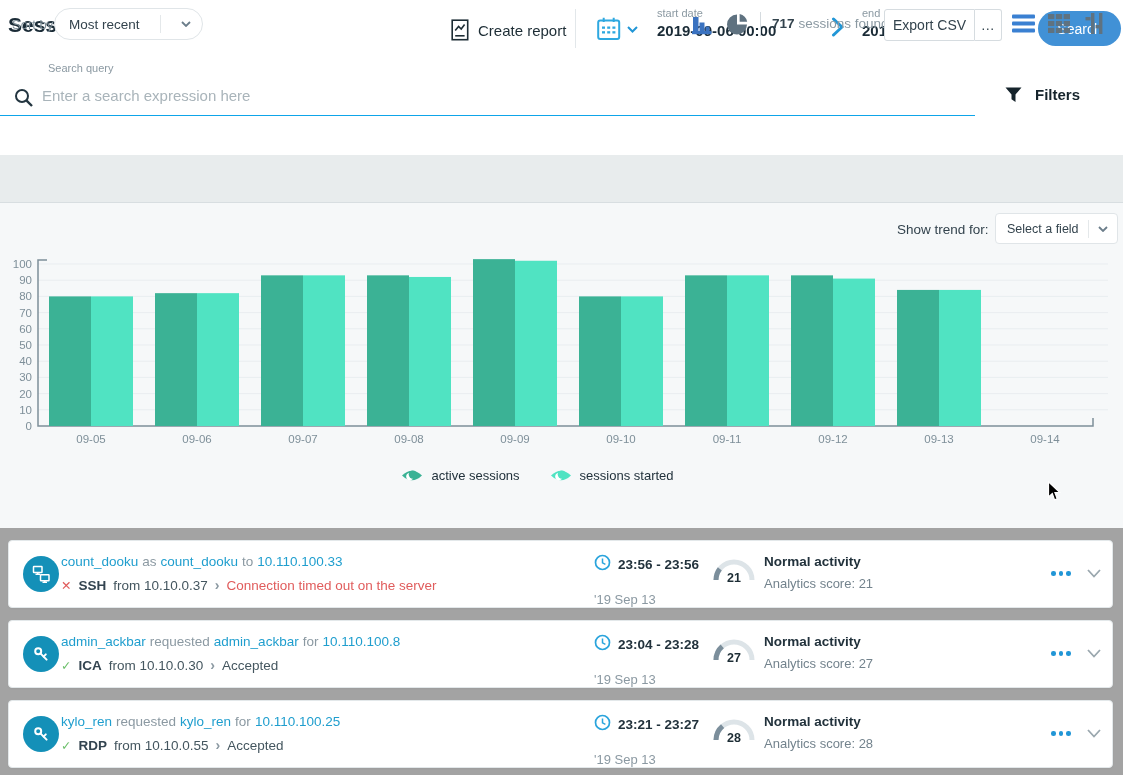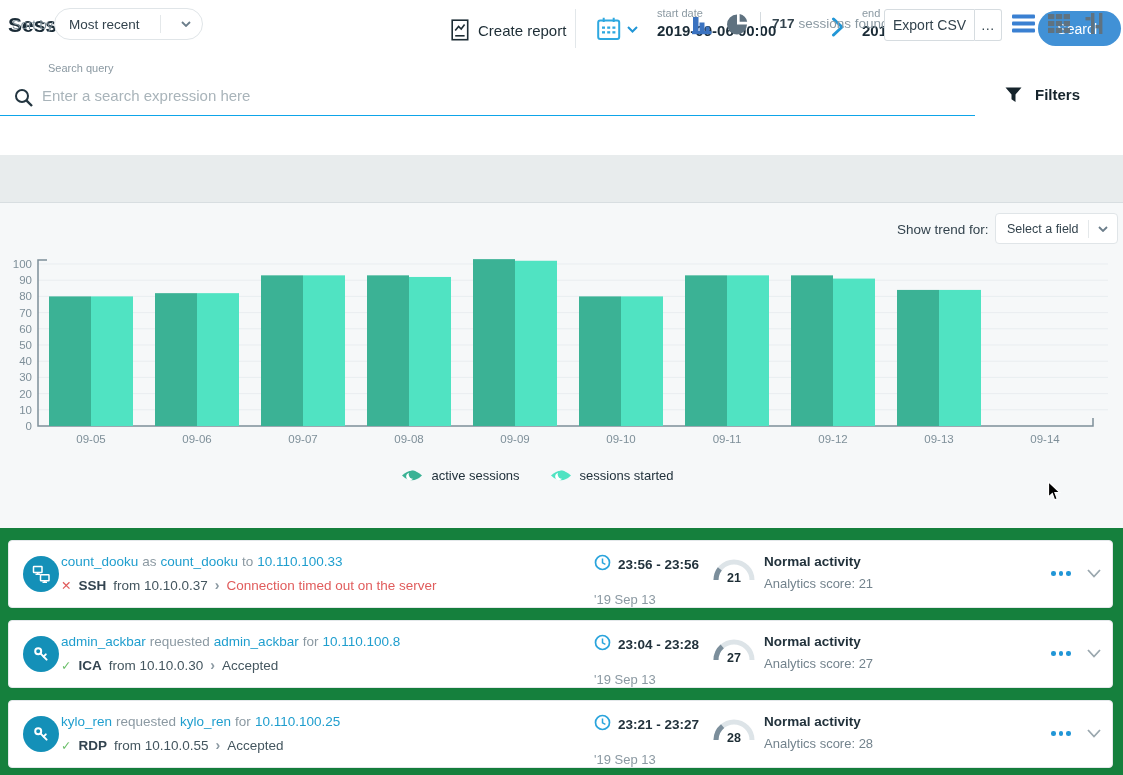--- a/index.html
+++ b/index.html
@@ -49,21 +49,21 @@
   .content-bg{left:0;top:203px;width:1123px;height:325px;background:#f6f8f9;}
   .trend-label{left:897px;top:222px;font-size:13.5px;color:#33434d;}
   .trend-dd{left:995px;top:213px;height:31px;background:#ffffff;border:1px solid #e0e5e8;border-radius:4px;display:flex;align-items:center;gap:9px;padding:0 9px 0 11px;font-size:12.5px;color:#33434d;cursor:pointer;box-sizing:border-box;}
   #chart-wrap{left:8px;top:250px;}
   #chart-svg text{font-family:"Liberation Sans","DejaVu Sans",sans-serif;font-size:11.5px;fill:#7e8f99;}
   #legend{left:0;top:468px;width:1075px;display:flex;justify-content:center;gap:30px;}
   .lg-item{display:flex;align-items:center;gap:8px;font-size:13px;color:#22323c;cursor:pointer;}
   #cursor{left:1047px;top:481px;}
 
   
-  .sessions-bg{left:0;top:528px;width:1123px;height:247px;background:#15803d;}
+  .sessions-bg{left:0;top:528px;width:1123px;height:247px;background:#a3a3a3;}
   .card{position:absolute;left:8px;width:1105px;height:68px;background:#ffffff;border:1px solid #e3e8ea;border-radius:4px;box-shadow:0 1px 2px rgba(0,0,0,0.04);box-sizing:border-box;cursor:pointer;}
   .c-icon{position:absolute;left:14px;top:15px;width:36px;height:36px;border-radius:50%;background:#1490b8;display:flex;align-items:center;justify-content:center;}
   .c-main{position:absolute;left:52px;top:13px;}
   .c-line1{font-size:13.5px;white-space:nowrap;}
   .p-plain{color:#8b99a2;margin:0 4px;}
   .p-link{color:#1f9ece;cursor:pointer;}
   .c-line2{margin-top:8px;font-size:13.5px;display:flex;align-items:center;gap:7px;white-space:nowrap;}
   .c-status{font-weight:bold;font-size:12.5px;}
   .c-status.ok{color:#6abf69;}
   .c-status.error{color:#e05c5c;}

